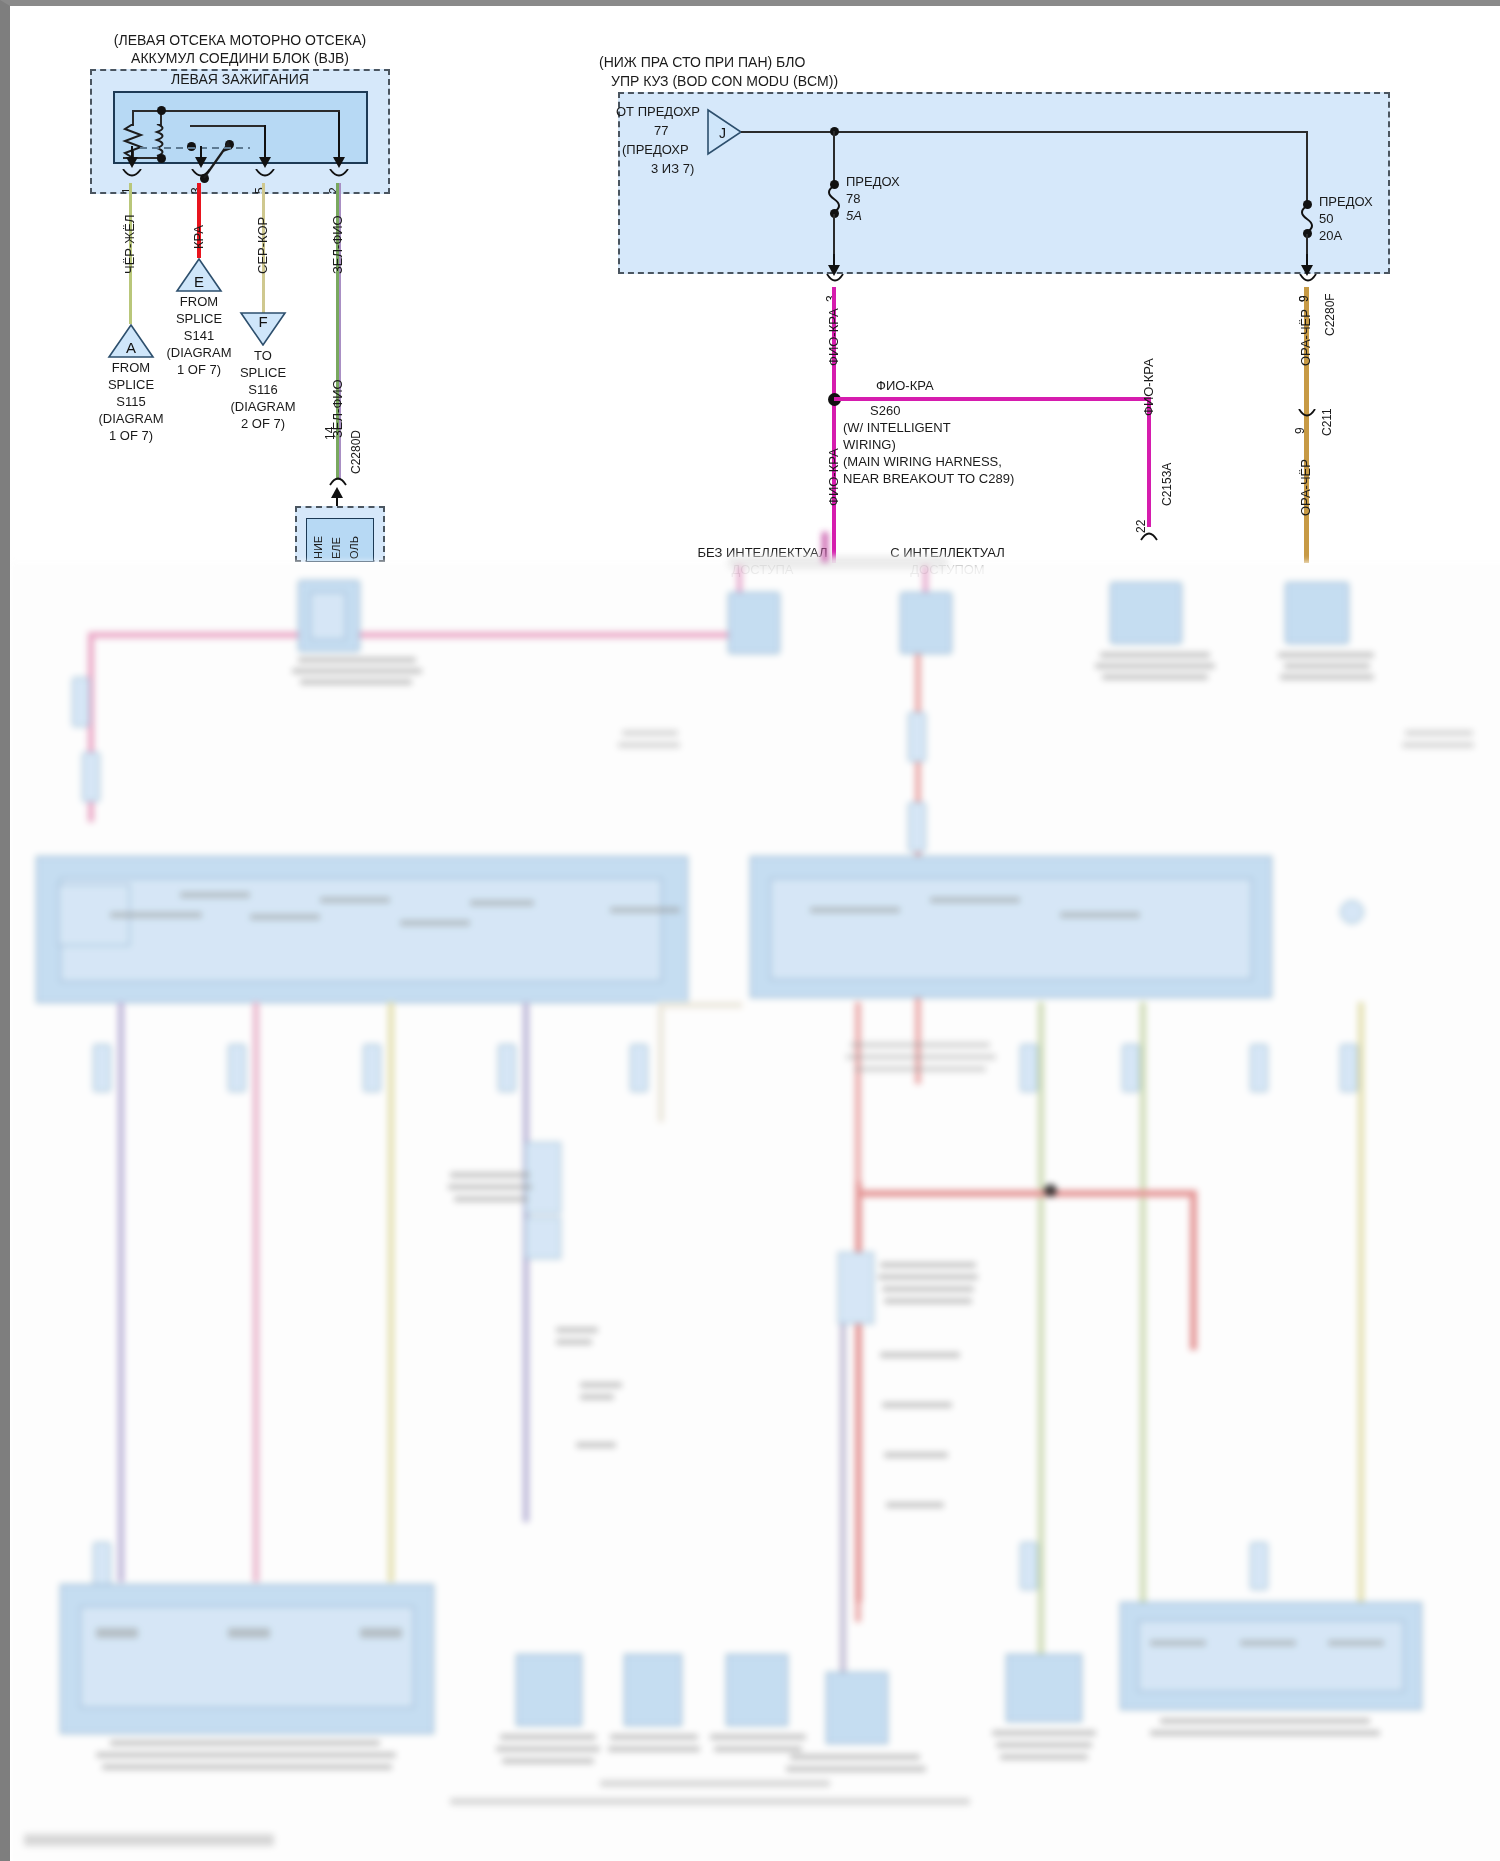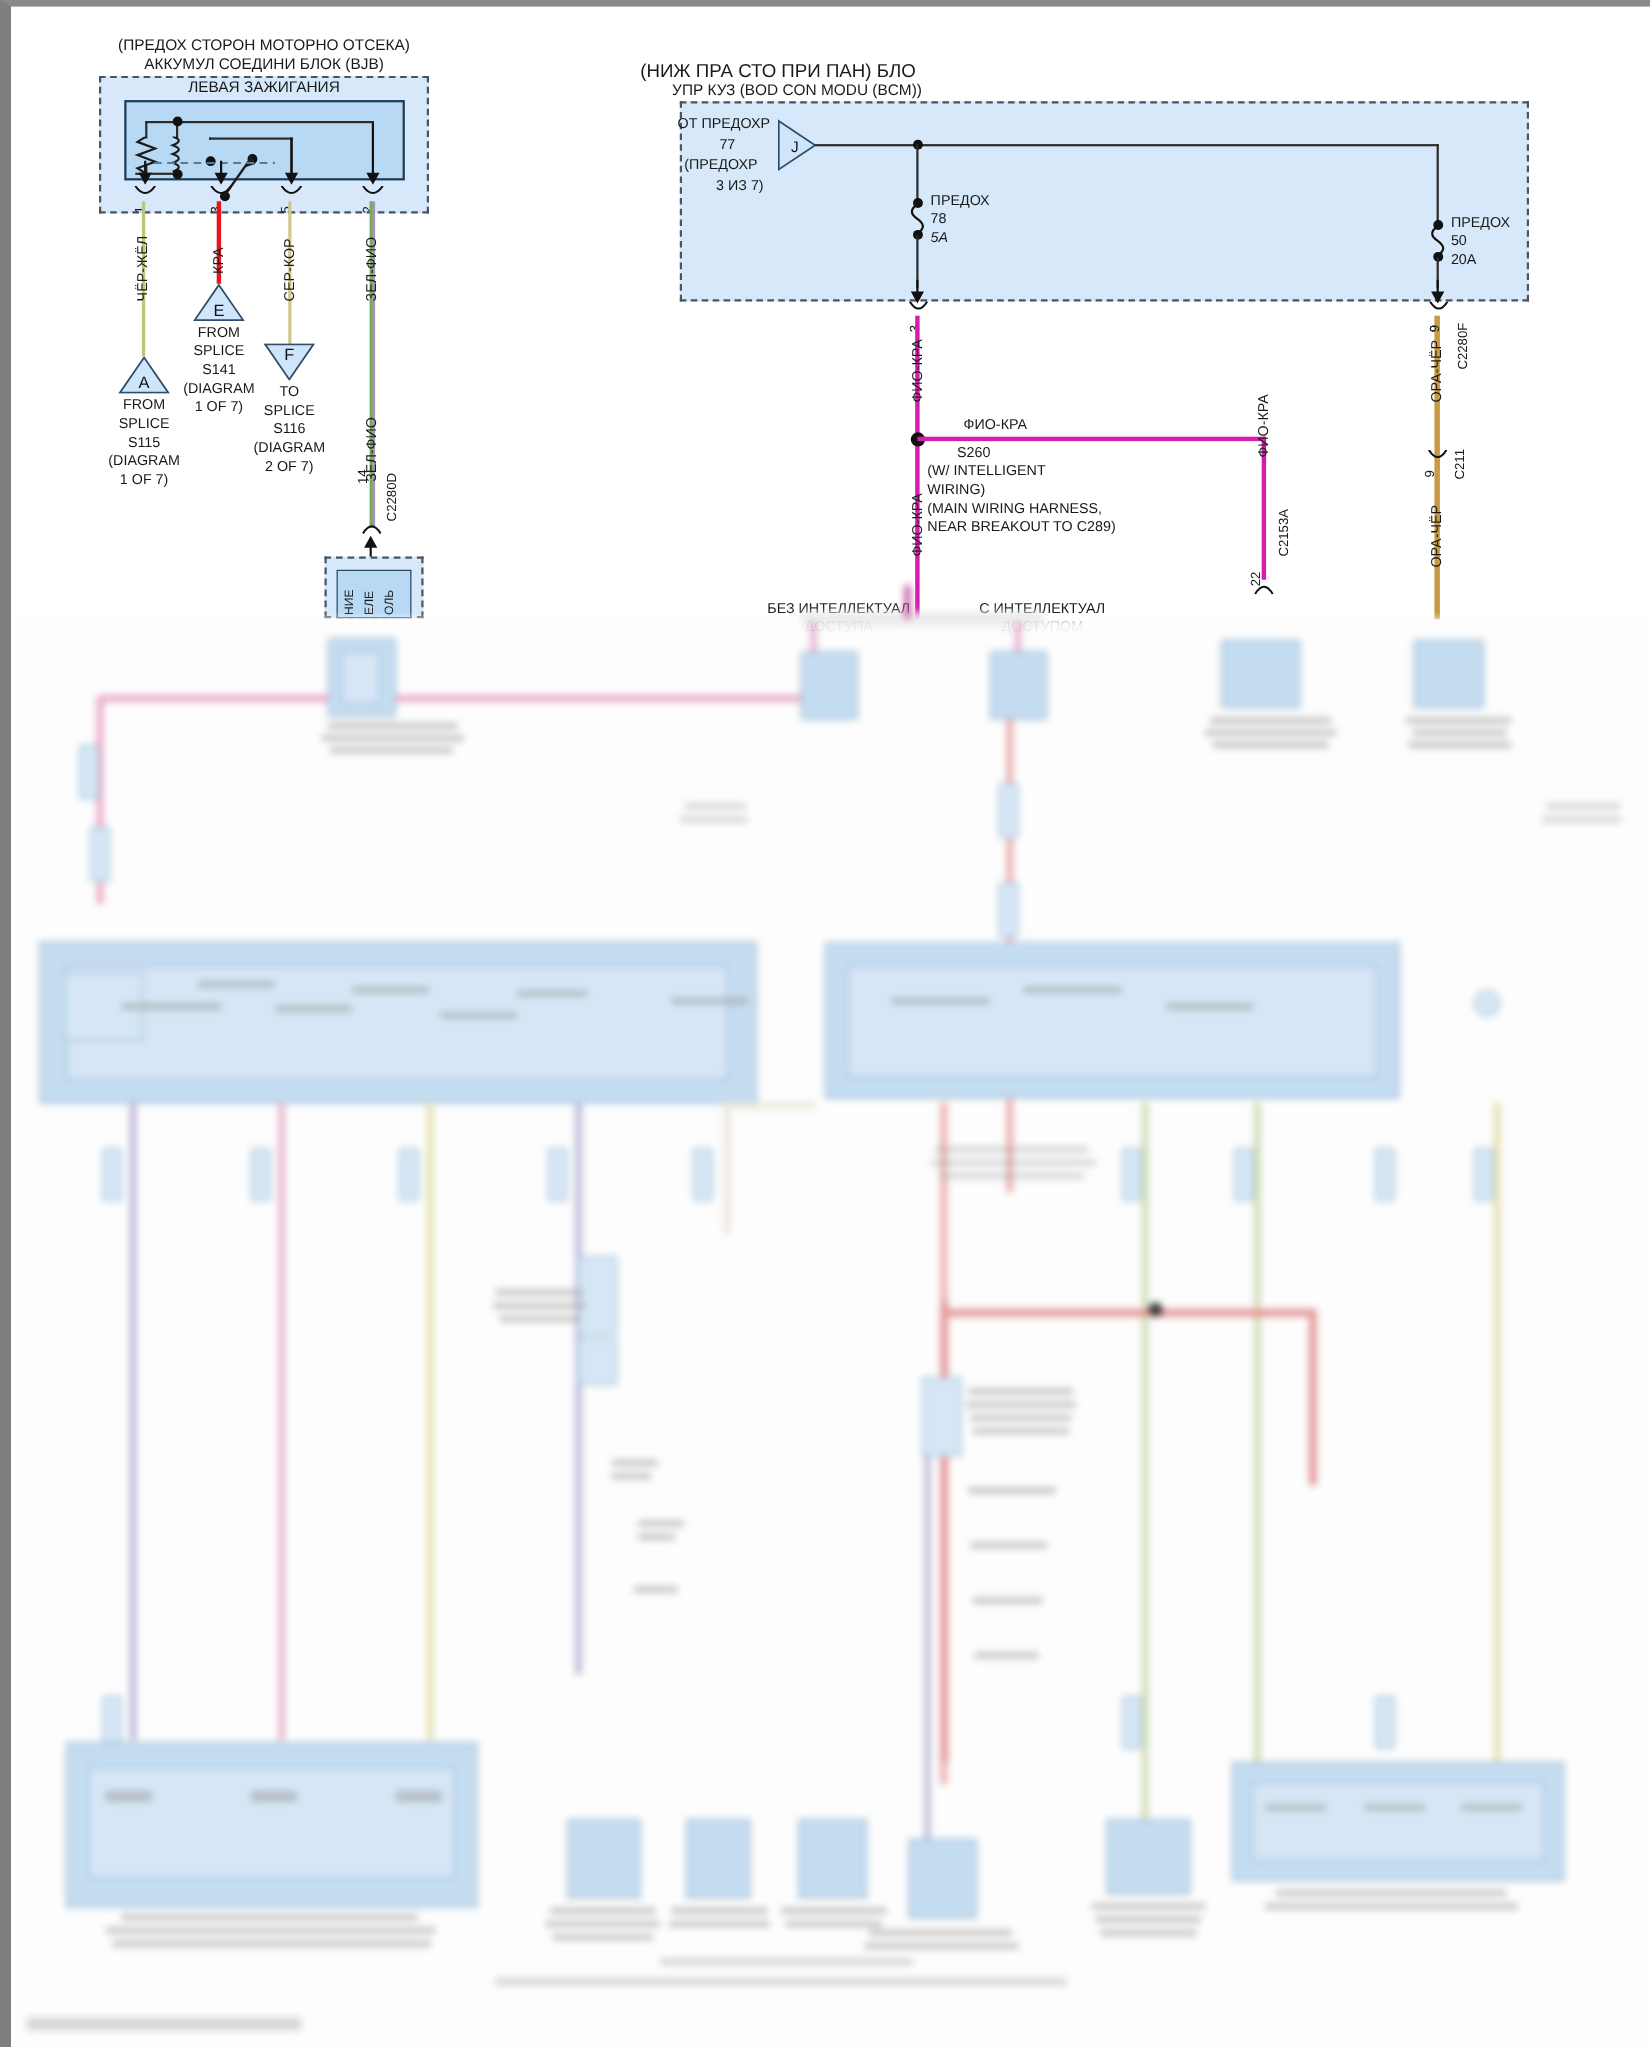--- a/index.html
+++ b/index.html
@@ -22,21 +22,21 @@
   .lbx{position:absolute;background:#bcdcf6;border:1px solid #6f9dc4;}
   .lw{position:absolute;}
   .smear{position:absolute;background:#8e8e8e;opacity:.5;border-radius:2px;}
   .smear2{position:absolute;background:#9d9d9d;opacity:.42;border-radius:2px;}
 </style>
 </head>
 <body>
 
 <div id="page">
 
-  <div class="txt c" style="left:60px;top:26px;width:340px;font-size:14px;">(ПРЕДОХ СТОРОН МОТОРНО ОТСЕКА)</div>
+  <div class="txt c" style="left:60px;top:26px;width:340px;font-size:14px;">(ЛЕВАЯ ОТСЕКА МОТОРНО ОТСЕКА)</div>
   <div class="txt c" style="left:60px;top:44px;width:340px;font-size:14px;">АККУМУЛ СОЕДИНИ БЛОК (BJB)</div>
 
   <div class="box-dash" style="left:80px;top:63px;width:300px;height:125px;"></div>
 
   <div class="txt c" style="left:90px;top:65px;width:280px;font-size:14px;">ЛЕВАЯ ЗАЖИГАНИЯ</div>
 
   <div class="box-solid" style="left:103px;top:85px;width:255px;height:73px;"></div>
 
   <div class="wire" style="left:122px;top:104px;width:208px;height:2px;"></div>
   <div class="wire" style="left:122px;top:104px;width:2px;height:16px;"></div>
@@ -155,21 +155,21 @@
     <line x1="8" y1="22" x2="8" y2="8" stroke="#111" stroke-width="2"></line>
       <polygon points="8,0 2,11 14,11" fill="#111"></polygon>
   </svg>
 
   <div class="box-dash" style="left:285px;top:500px;width:90px;height:56px;border-width:2px;"></div>
   <div class="box-solid" style="left:296px;top:512px;width:68px;height:44px;border-width:1.5px;"></div>
   <div class="vt" style="left:302px;top:553px;font-size:11px;">НИЕ</div>
   <div class="vt" style="left:320px;top:553px;font-size:11px;">ЕЛЕ</div>
   <div class="vt" style="left:338px;top:553px;font-size:11px;">ОЛЬ</div>
 
-  <div class="txt" style="left:572px;top:48px;font-size:17px;">(НИЖ ПРА СТО ПРИ ПАН) БЛО</div>
+  <div class="txt" style="left:589px;top:48px;font-size:14px;">(НИЖ ПРА СТО ПРИ ПАН) БЛО</div>
   <div class="txt" style="left:601px;top:67px;font-size:14px;">УПР КУЗ (BOD CON MODU (BCM))</div>
 
   <div class="box-dash" style="left:608px;top:86px;width:772px;height:182px;"></div>
 
   <div class="txt" style="left:606px;top:98px;">ОТ ПРЕДОХР</div>
   <div class="txt" style="left:644px;top:117px;">77</div>
   <div class="txt" style="left:612px;top:136px;">(ПРЕДОХР</div>
   <div class="txt" style="left:641px;top:155px;">3 ИЗ 7)</div>
 
   <svg class="abs" style="left:697px;top:102px;width:36px;height:48px;">

